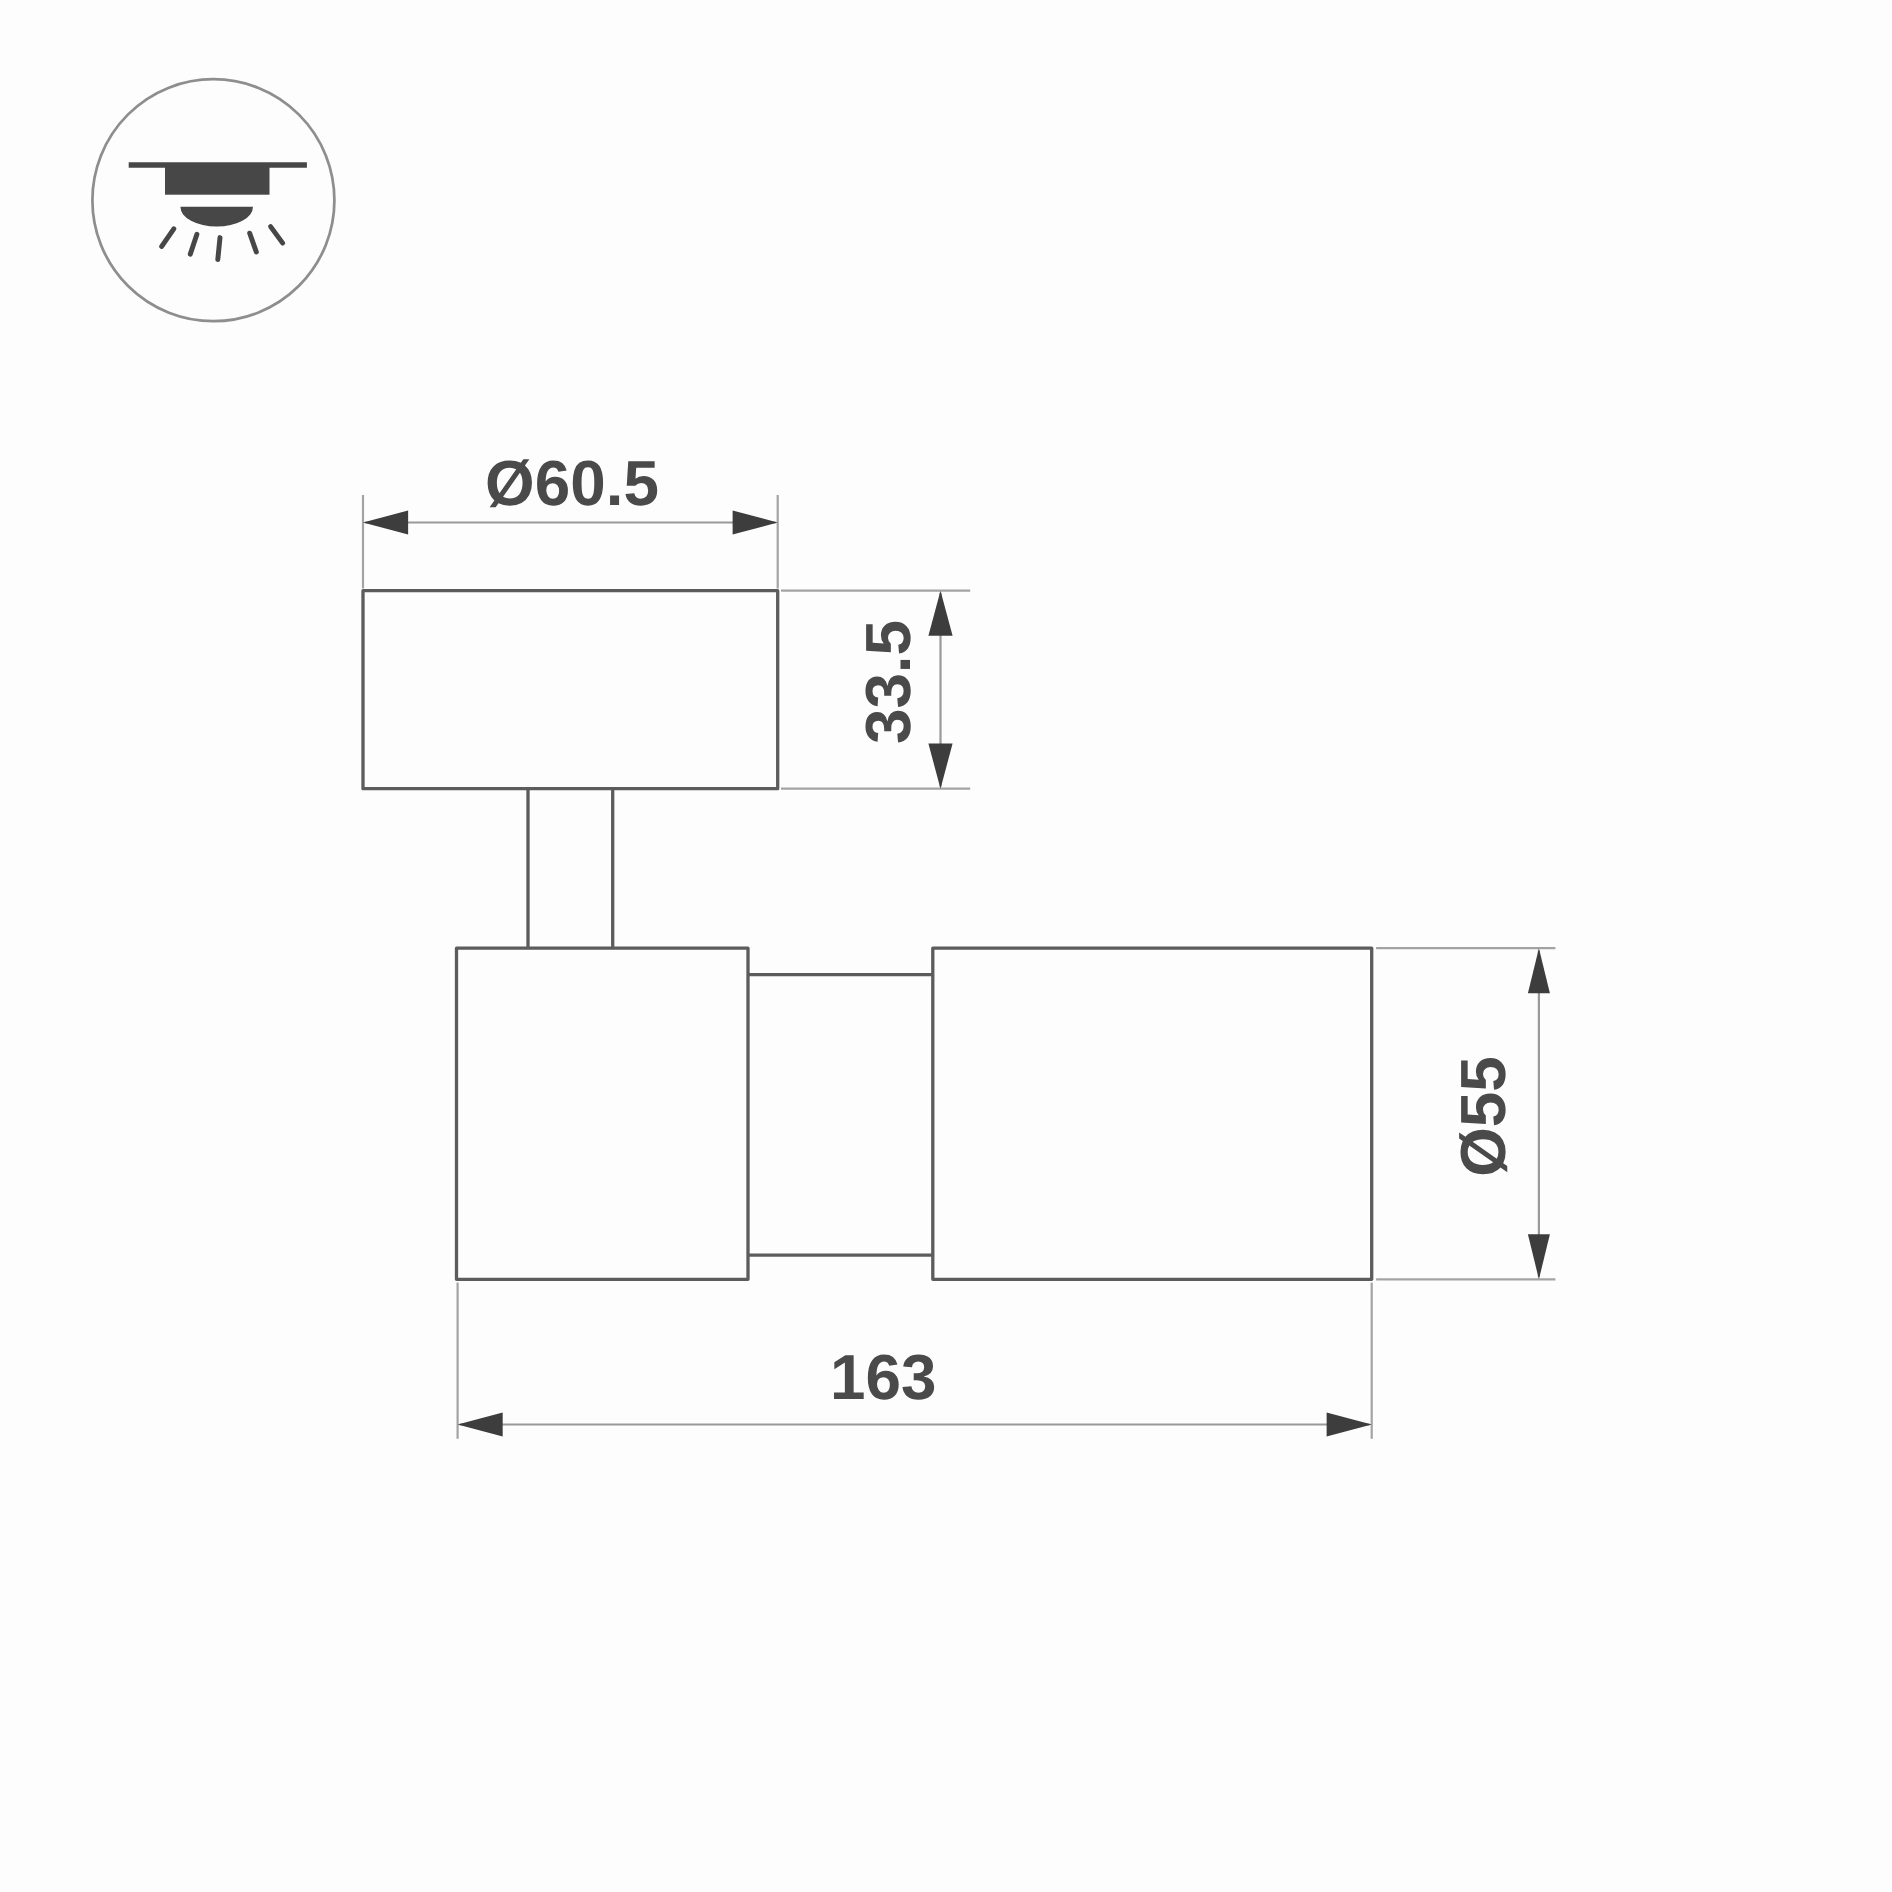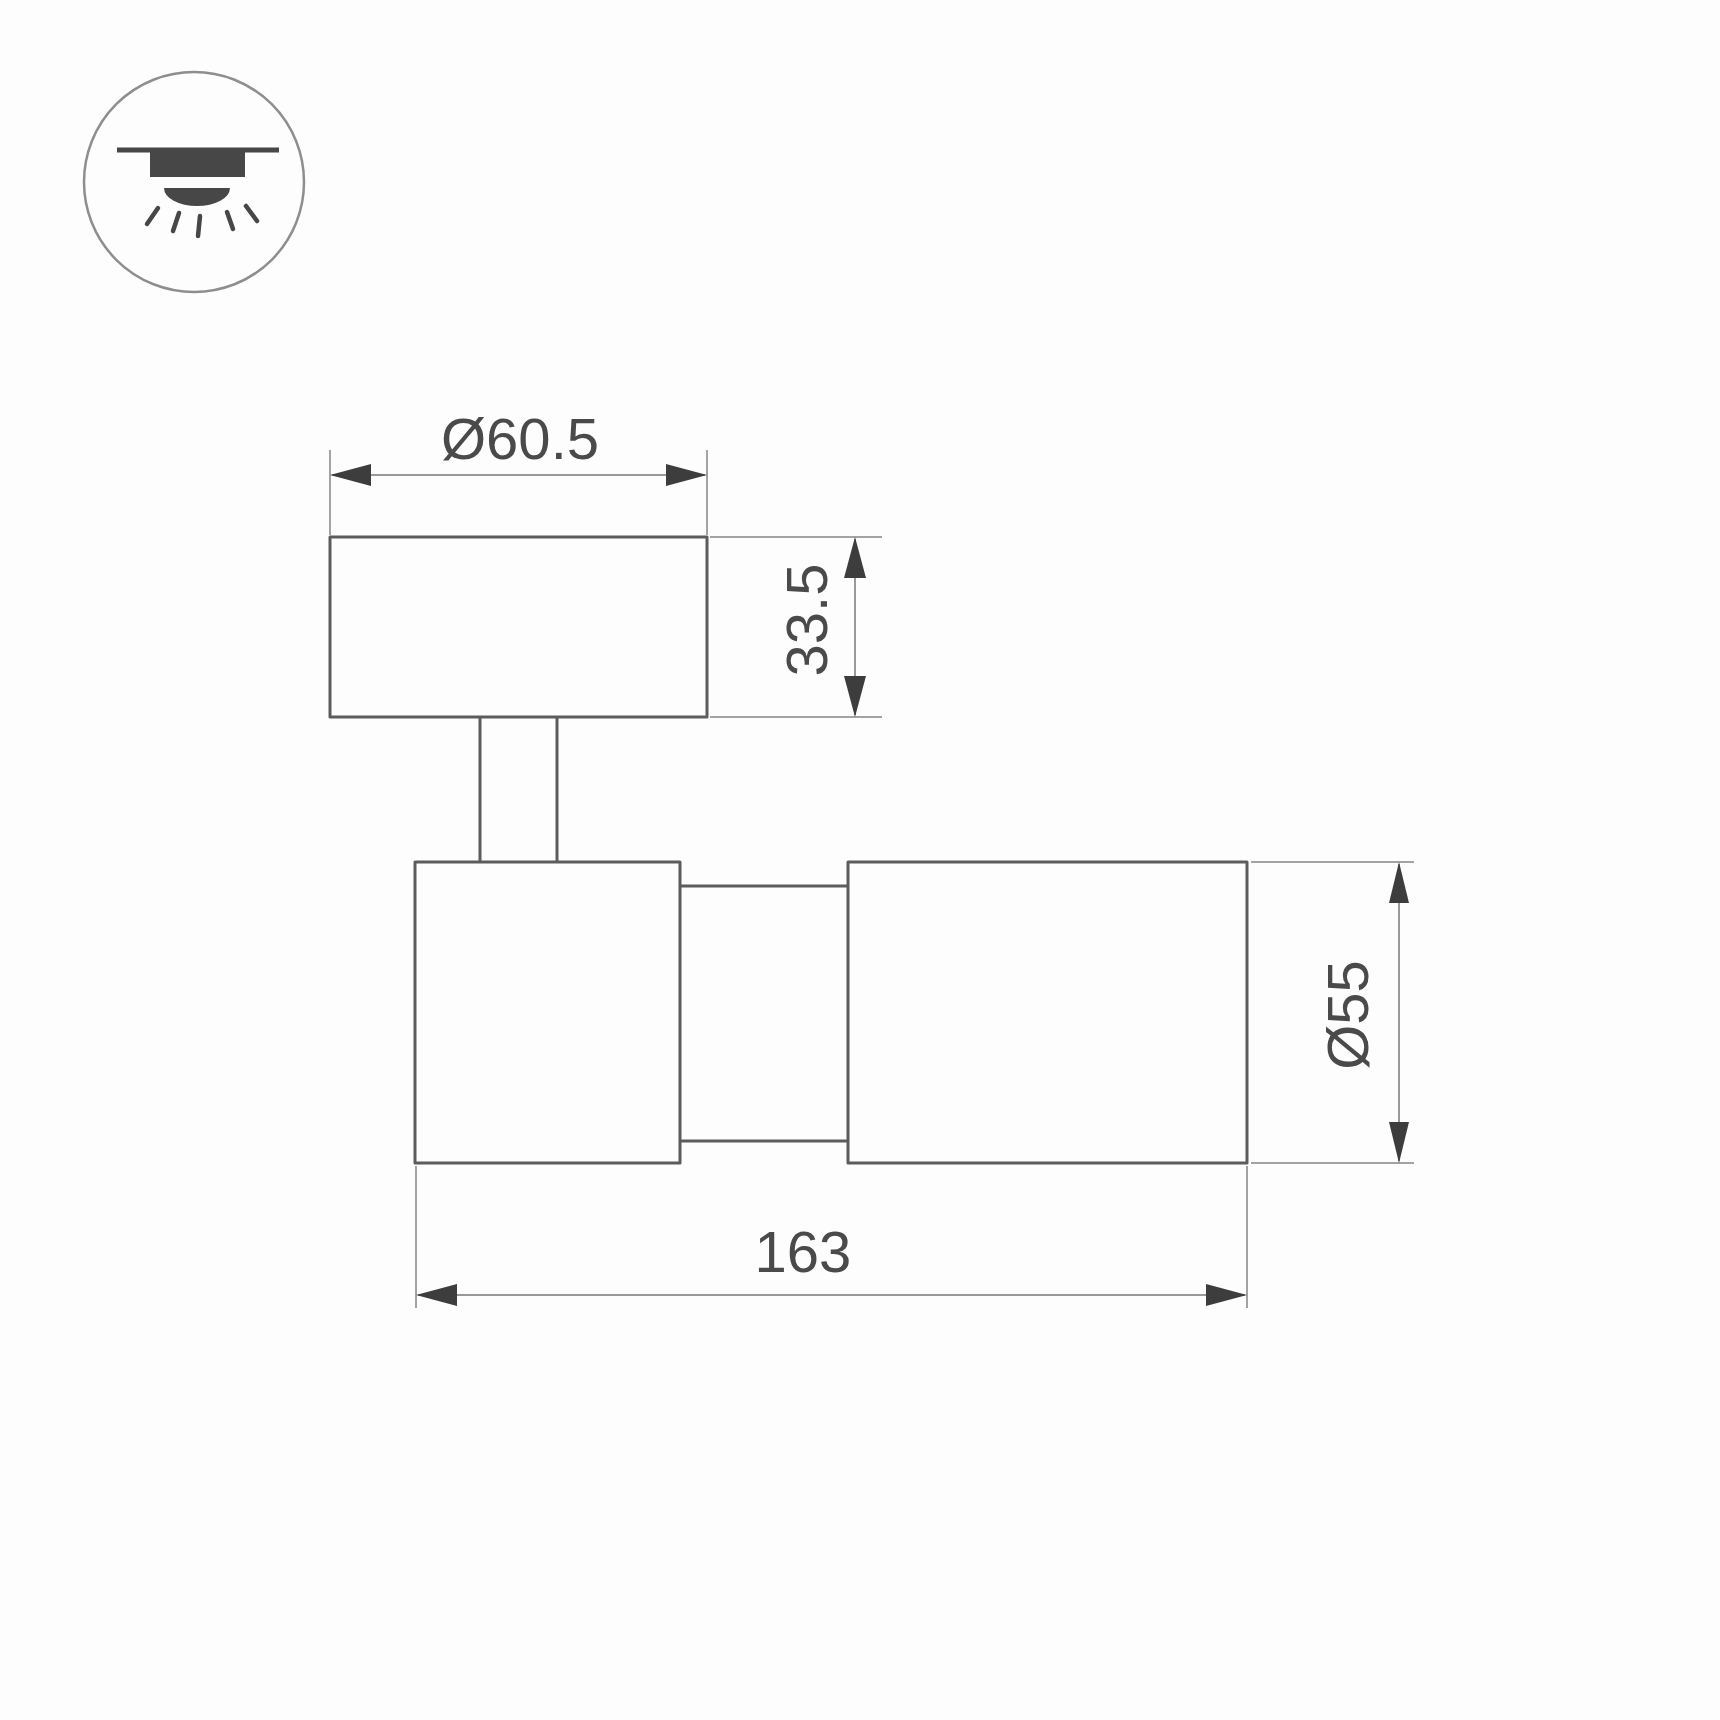--- a/index.html
+++ b/index.html
@@ -6,20 +6,21 @@
     margin: 0;
     padding: 0;
     background: #fdfdfd;
   }
   .canvas {
     position: relative;
     width: 1720px;
     height: 1720px;
     background: #fdfdfd;
     overflow: hidden;
+    font-weight: bold;
   }
   svg { display: block; }
   .label {
     font-family: "Liberation Sans", sans-serif;
     font-size: 58px;
     fill: #4a4a4a;
   }
   .outline {
     fill: none;
     stroke: #5c5c5c;

